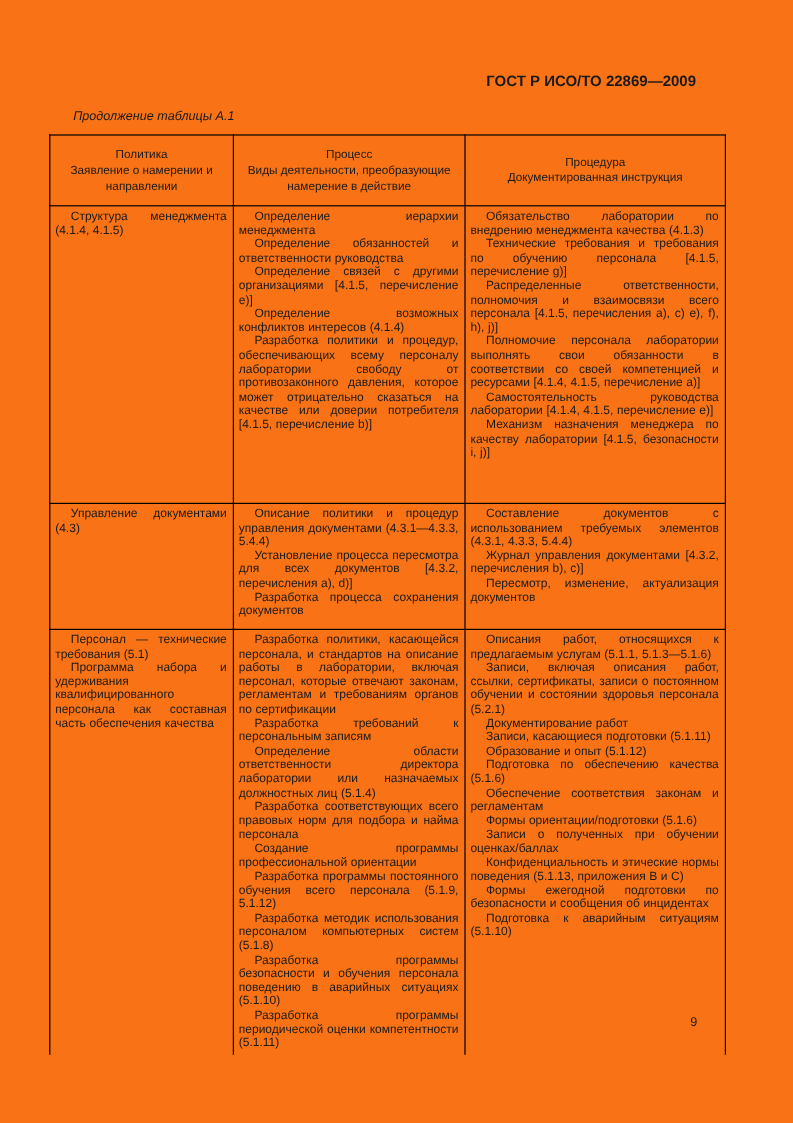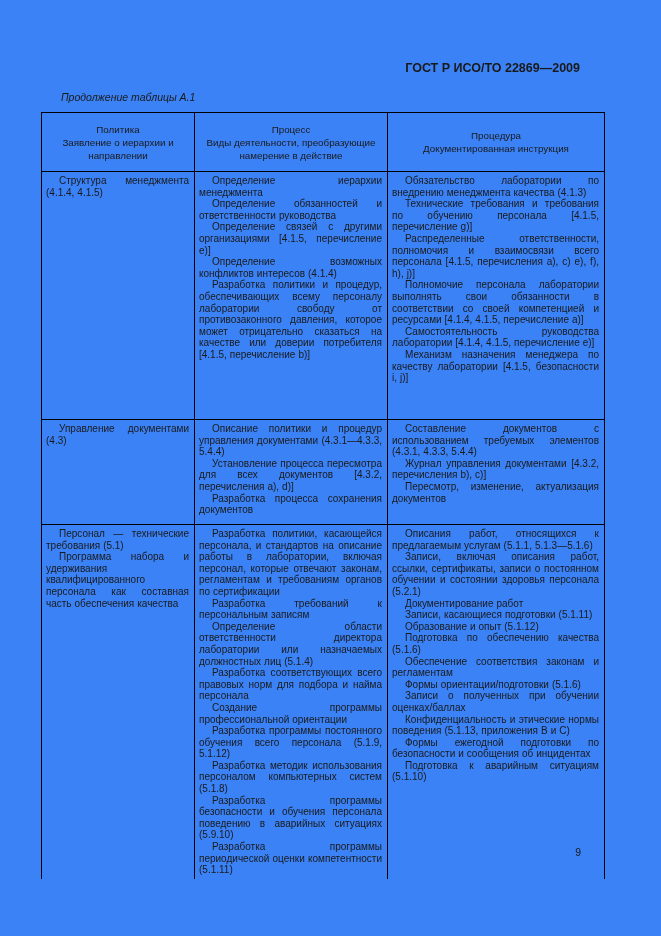--- a/index.html
+++ b/index.html
@@ -4,21 +4,21 @@
 <style>
   html, body {
     margin: 0;
     padding: 0;
     background: #ffffff;
   }
   .page {
     position: relative;
     width: 661px;
     height: 936px;
-    background: #3b82f6;
+    background: #f97316;
     font-family: "Liberation Sans", sans-serif;
     color: #1a1a1a;
     overflow: hidden;
   }
   .doc-code {
     position: absolute;
     top: 61px;
     right: 81px;
     font-size: 12.5px;
     font-weight: bold;
@@ -90,21 +90,21 @@
   <table class="doc-table">
     <colgroup>
         <col style="width: 153px;">
         <col style="width: 193px;">
         <col style="width: 217px;">
       </colgroup>
     <thead>
         <tr>
           <th>
             <span class="hdr-title">Политика</span>
-            <span class="hdr-sub">Заявление о иерархии и направлении</span>
+            <span class="hdr-sub">Заявление о намерении и направлении</span>
           </th>
           <th>
             <span class="hdr-title">Процесс</span>
             <span class="hdr-sub">Виды деятельности, преобразующие намерение в действие</span>
           </th>
           <th>
             <span class="hdr-title">Процедура</span>
             <span class="hdr-sub">Документированная инструкция</span>
           </th>
         </tr>
@@ -151,21 +151,21 @@
             <p>Программа набора и удерживания квалифицированного персонала как составная часть обеспечения качества</p>
           </td>
           <td>
             <p>Разработка политики, касающейся персонала, и стандартов на описание работы в лаборатории, включая персонал, которые отвечают законам, регламентам и требованиям органов по сертификации</p>
             <p>Разработка требований к персональным записям</p>
             <p>Определение области ответственности директора лаборатории или назначаемых должностных лиц (5.1.4)</p>
             <p>Разработка соответствующих всего правовых норм для подбора и найма персонала</p>
             <p>Создание программы профессиональной ориентации</p>
             <p>Разработка программы постоянного обучения всего персонала (5.1.9, 5.1.12)</p>
             <p>Разработка методик использования персоналом компьютерных систем (5.1.8)</p>
-            <p>Разработка программы безопасности и обучения персонала поведению в аварийных ситуациях (5.9.10)</p>
+            <p>Разработка программы безопасности и обучения персонала поведению в аварийных ситуациях (5.1.10)</p>
             <p>Разработка программы периодической оценки компетентности (5.1.11)</p>
           </td>
           <td>
             <p>Описания работ, относящихся к предлагаемым услугам (5.1.1, 5.1.3—5.1.6)</p>
             <p>Записи, включая описания работ, ссылки, сертификаты, записи о постоянном обучении и состоянии здоровья персонала (5.2.1)</p>
             <p>Документирование работ</p>
             <p>Записи, касающиеся подготовки (5.1.11)</p>
             <p>Образование и опыт (5.1.12)</p>
             <p>Подготовка по обеспечению качества (5.1.6)</p>
             <p>Обеспечение соответствия законам и регламентам</p>

